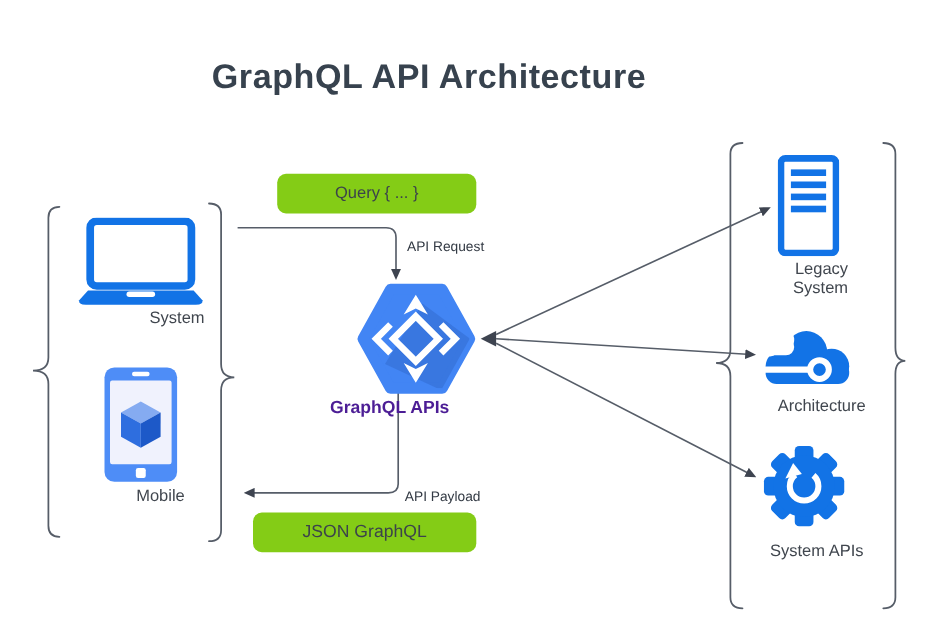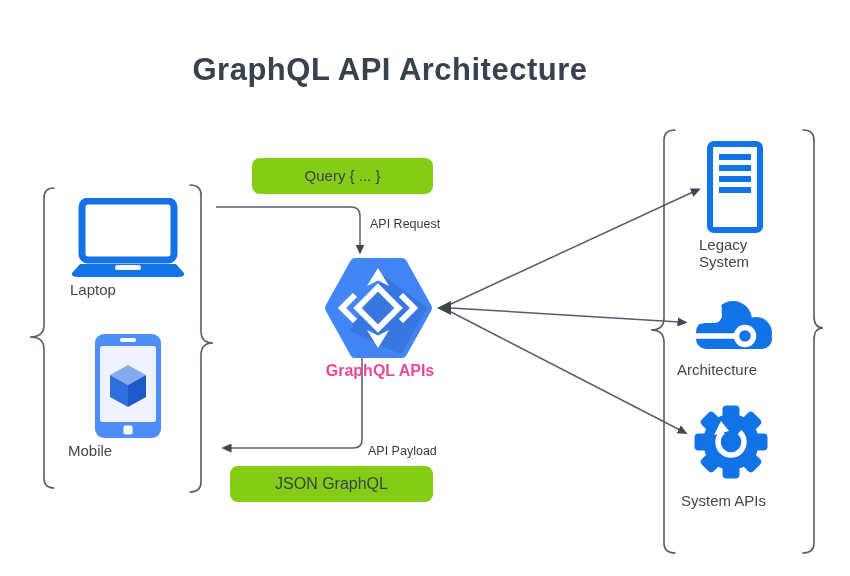--- a/index.html
+++ b/index.html
@@ -5,32 +5,32 @@
   html,body{margin:0;padding:0;background:#fff;}
   .canvas{
     position:relative;width:850px;height:576px;background:#ffffff;
     font-family:"Liberation Sans",sans-serif;overflow:hidden;
   }
   .title{
     position:absolute;top:52px;left:390px;transform:translateX(-50%);
     font-size:31px;font-weight:700;color:#37424E;letter-spacing:.5px;white-space:nowrap;text-align:center;
   }
   .icon-label{
-    position:absolute;color:#40464E;font-size:15px;text-align:left;line-height:17px;
+    position:absolute;color:#40464E;font-size:15px;text-align:right;line-height:17px;
   }
   .flow-label{
     position:absolute;color:#333A44;font-size:12.5px;font-weight:400;white-space:nowrap;
   }
   .badge{
     position:absolute;background:#84cc16;border-radius:8px;color:#3C434B;
     text-align:center;font-size:15px;line-height:36px;height:36px;
   }
   .gateway-label{
-    position:absolute;top:362px;left:300px;width:160px;text-align:center;
-    font-size:16px;font-weight:700;color:#ec4899;z-index:4;
+    position:absolute;top:362px;left:300px;width:160px;text-align:left;
+    font-size:16px;font-weight:700;color:#4c1d95;z-index:4;
   }
   svg.layer{position:absolute;top:0;left:0;z-index:1;}
   svg.icon{position:absolute;z-index:2;}
   .txt{z-index:3;}
 </style>
 </head>
 <body>
 
 <div class="canvas">
 
@@ -56,21 +56,21 @@
     <path d="M 451,312 L 680,430" fill="none" stroke="#565D68" stroke-width="1.5" marker-end="url(#ah)"></path>
   </svg>
 
   <div class="title txt">GraphQL API Architecture</div>
 
   <svg class="icon" style="left:70px;top:198px" width="116" height="80" viewBox="0 0 116 80">
     <rect x="12" y="3" width="92" height="59" rx="6" fill="#ffffff" stroke="#1273E6" stroke-width="7"></rect>
     <path d="M 10,66 L 106,66 L 114,75 Q 115,79 108,79 L 8,79 Q 1,79 2,75 Z" fill="#1273E6"></path>
     <rect x="45" y="67" width="26" height="5" rx="2.5" fill="#ffffff"></rect>
   </svg>
-  <div class="icon-label txt" style="left:70px;top:281px;width:116px">Laptop</div>
+  <div class="icon-label txt" style="left:70px;top:281px;width:116px">System</div>
 
   <svg class="icon" style="left:94px;top:333px" width="68" height="106" viewBox="0 0 68 106">
     <rect x="1" y="1" width="66" height="104" rx="9" fill="#4E8DF7"></rect>
     <rect x="6" y="13" width="56" height="76" rx="2" fill="#F0F2FD"></rect>
     <rect x="26" y="5" width="16" height="4" rx="2" fill="#ffffff"></rect>
     <rect x="29.5" y="92.5" width="9" height="9" rx="2" fill="#ffffff"></rect>
     <g>
       <polygon points="34,32 52,42 34,52 16,42" fill="#85ABF1"></polygon>
       <polygon points="16,42 34,52 34,74 16,64" fill="#2E6EDF"></polygon>
       <polygon points="52,42 34,52 34,74 52,64" fill="#1D59C8"></polygon>

